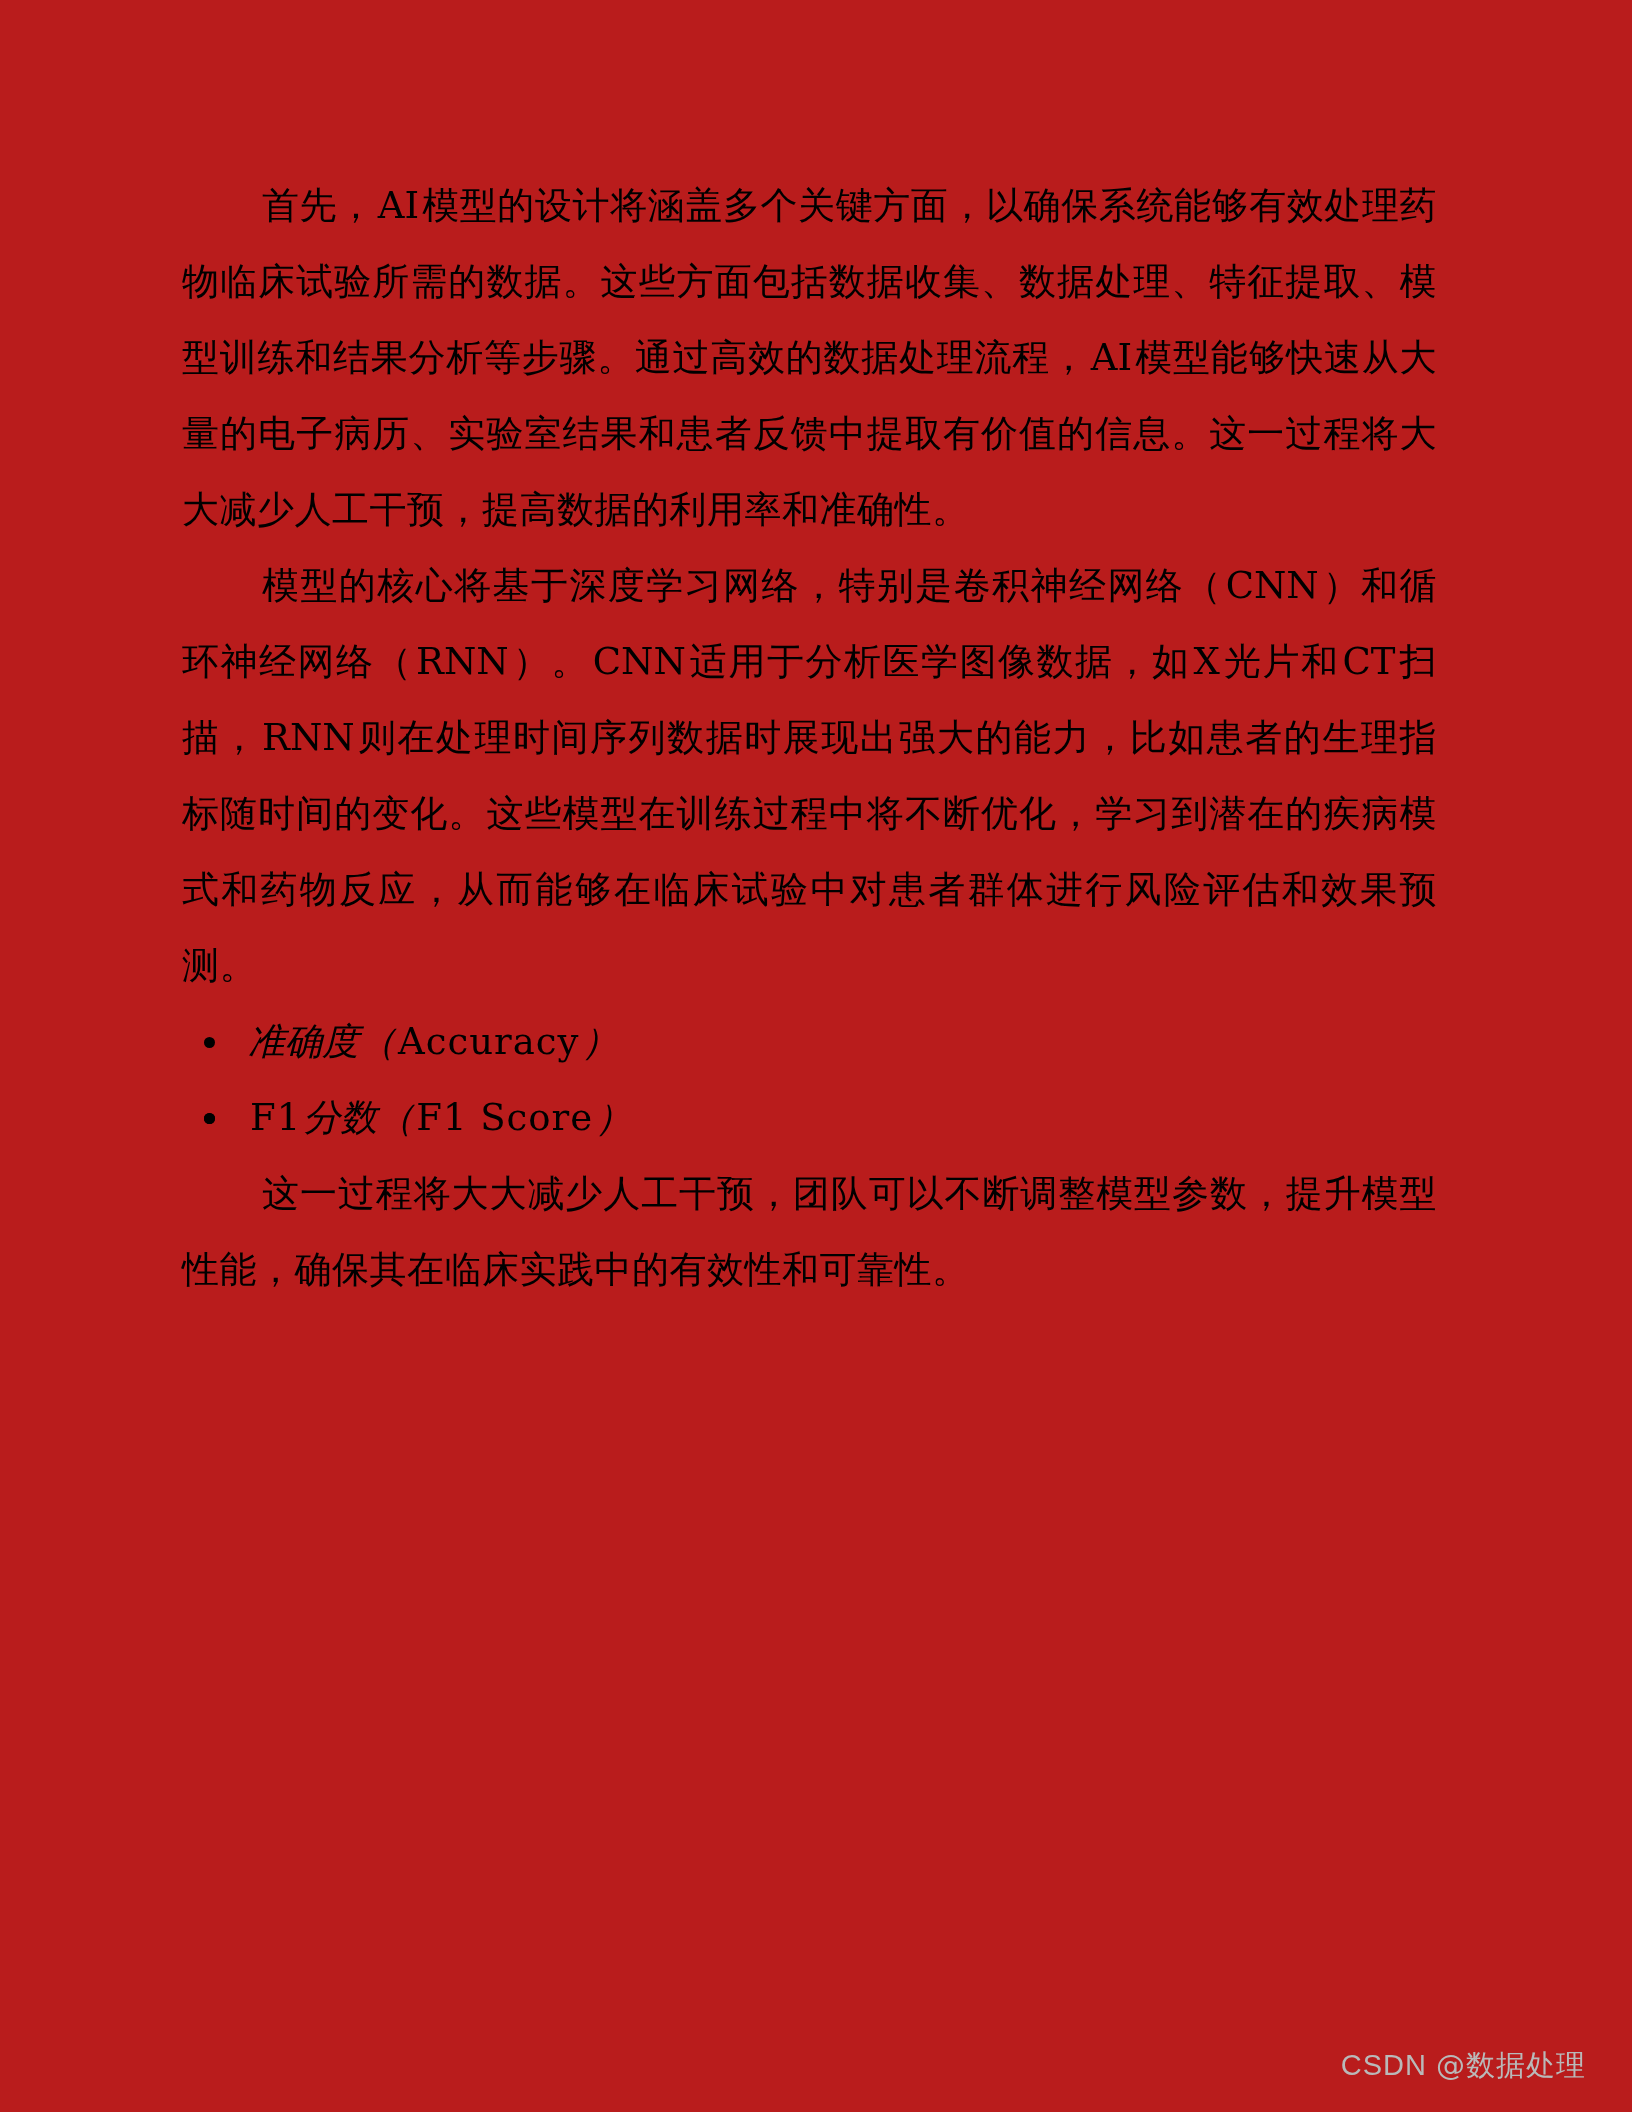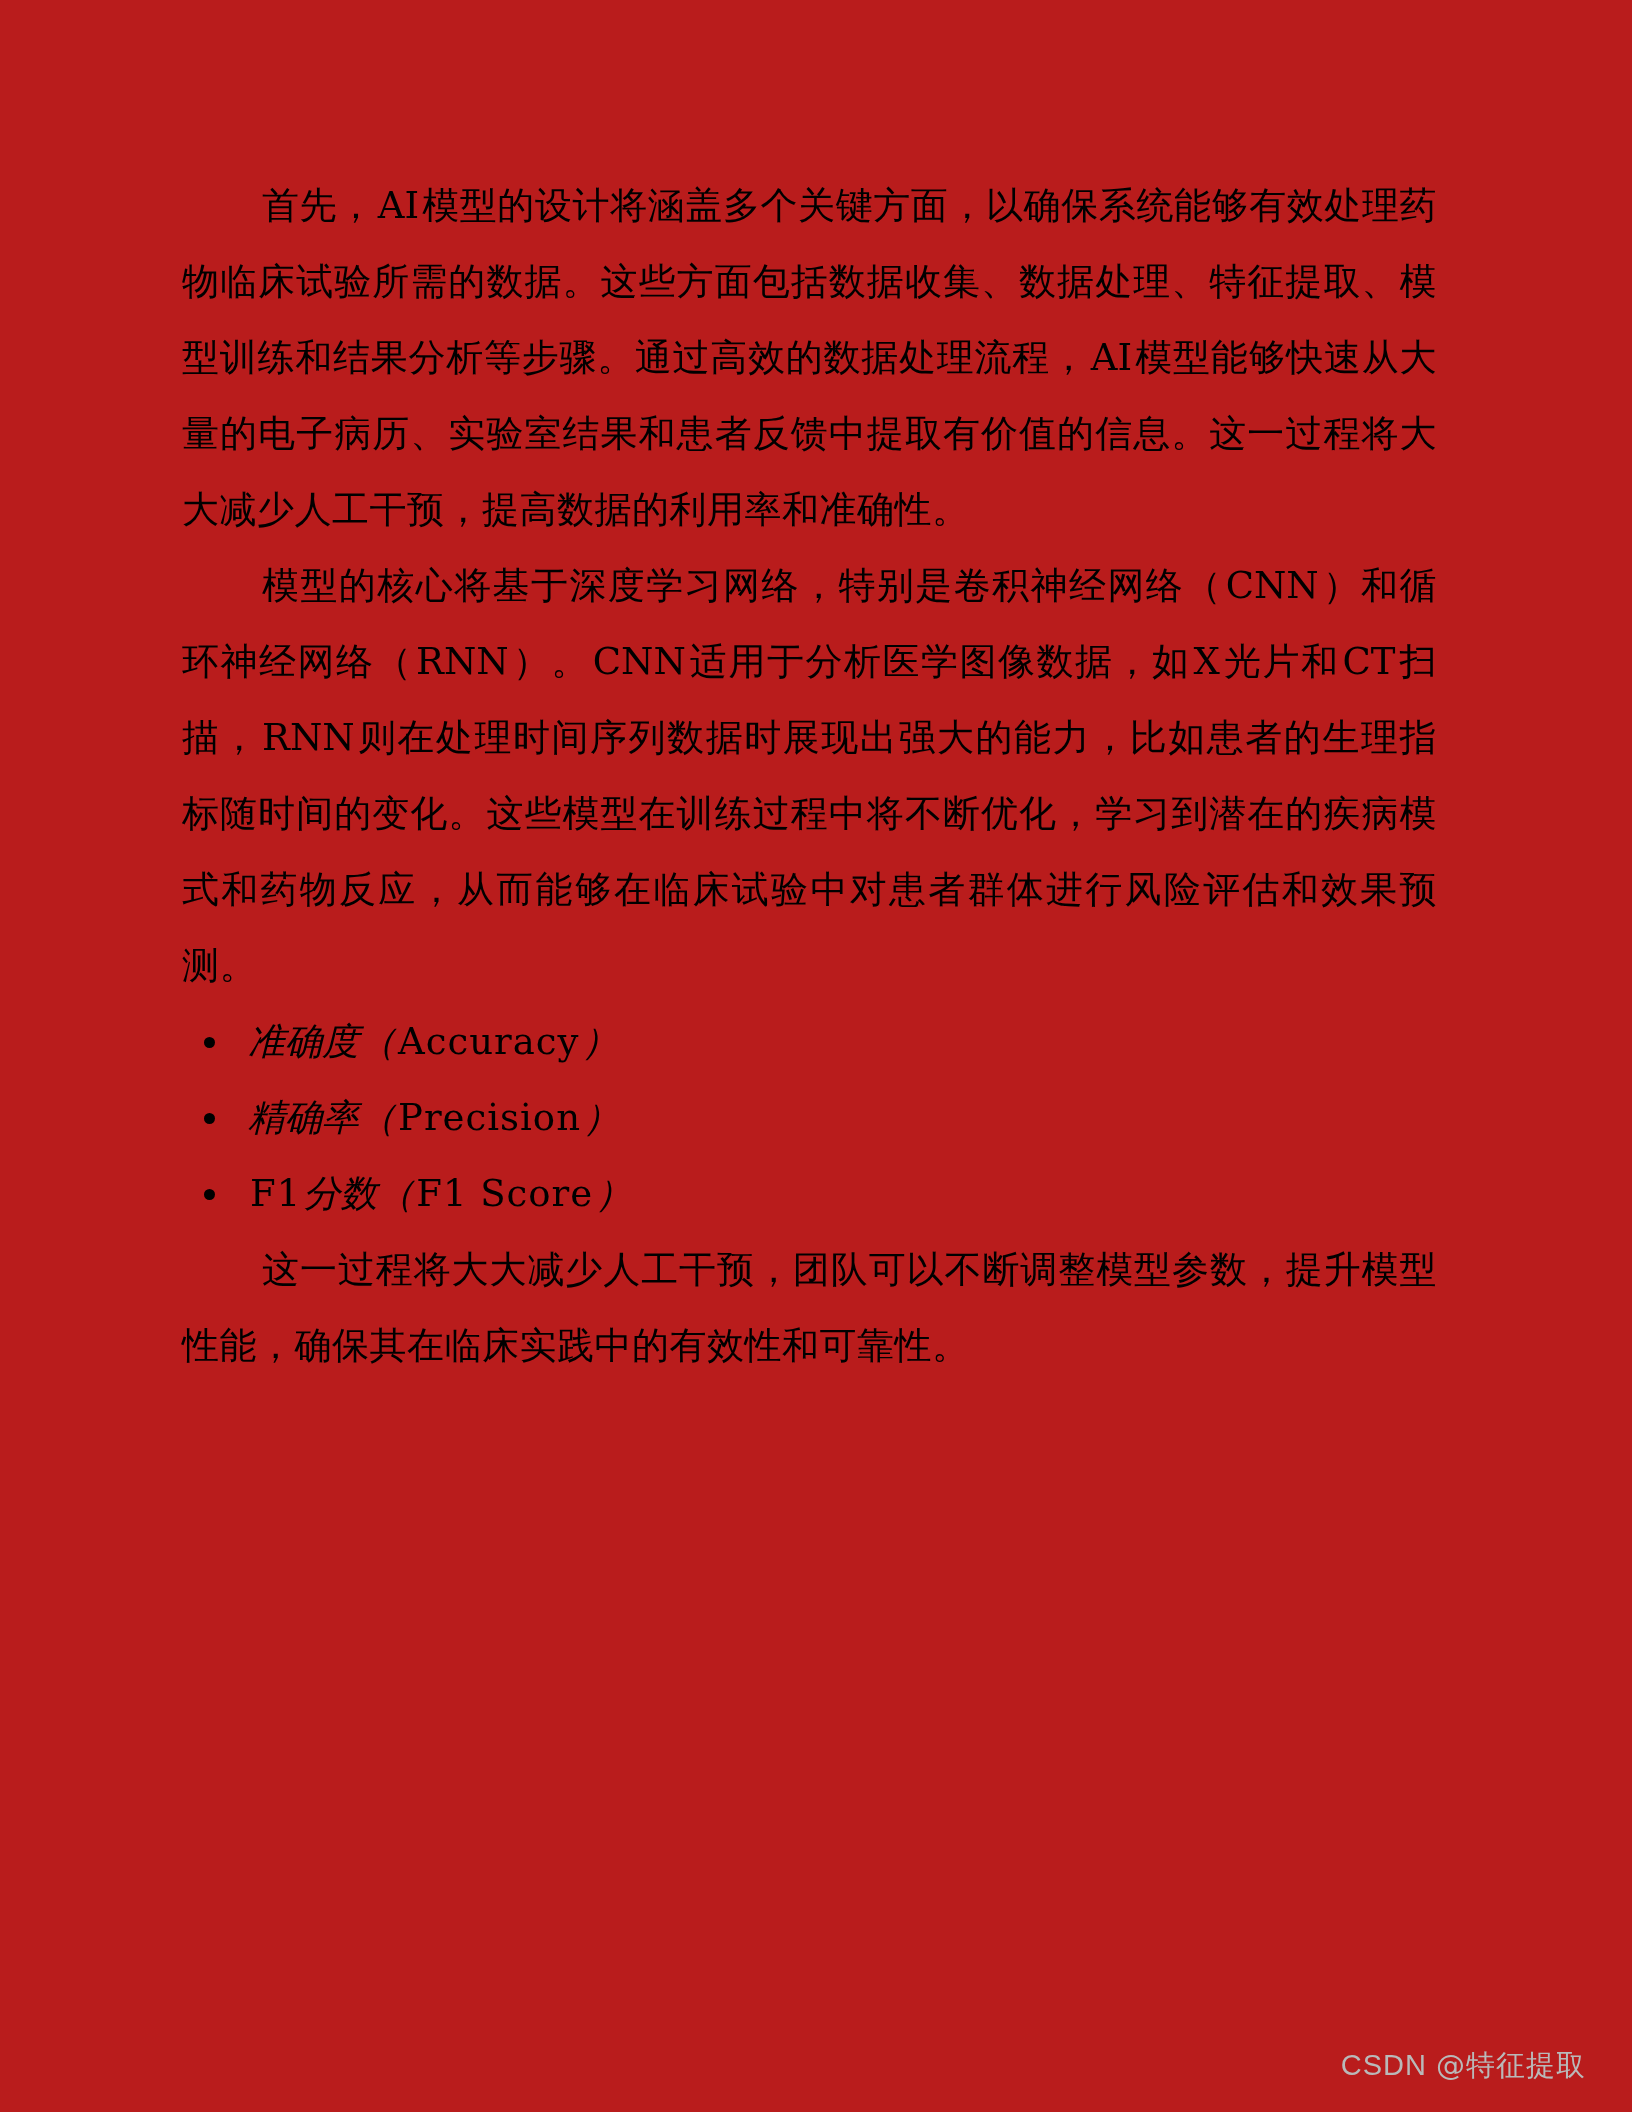--- a/index.html
+++ b/index.html
@@ -109,28 +109,27 @@
     <p class="para indent"><span>模型的核心将基于深度学习网络，特别是卷积神经网络（</span><span class="lat">CNN</span><span>）和循环神经网络（</span><span class="lat">RNN</span><span>）。</span><span class="lat">CNN</span><span>适用于分析医学图像数据，如</span><span class="lat">X</span><span>光片和</span><span class="lat">CT</span><span>扫描，</span><span class="lat">RNN</span><span>则在处理时间序列数据时展现出强大的能力，比如患者的生理指标随时间的变化。这些模型在训练过程中将不断优化，学习到潜在的疾病模式和药物反应，从而能够在临床试验中对患者群体进行风险评估和效果预测。</span></p>
 
 
     <ul class="bullet-list">
       <li class="bullet-item">
         <span class="dot"></span>
         <span><span>准确度（</span><span class="lat">Accuracy</span><span>）</span></span>
       </li>
       <li class="bullet-item">
         <span class="dot"></span>
-        <span><span>精确率（</span><span class="lat">Precision</span><span>）</span></span>
       </li>
       <li class="bullet-item">
         <span class="dot"></span>
         <span><span class="lat">F1</span><span>分数（</span><span class="lat">F1 Score</span><span>）</span></span>
       </li>
     </ul>
 
     <p class="para indent"><span>这一过程将大大减少人工干预，团队可以不断调整模型参数，提升模型性能，确保其在临床实践中的有效性和可靠性。</span></p>
 
   </div>
 
   <div class="watermark">
-    <span>CSDN </span><span class="mark-cn">@特征提取</span>
+    <span>CSDN </span><span class="mark-cn">@数据处理</span>
   </div>
 </div>
 
 </body></html>

